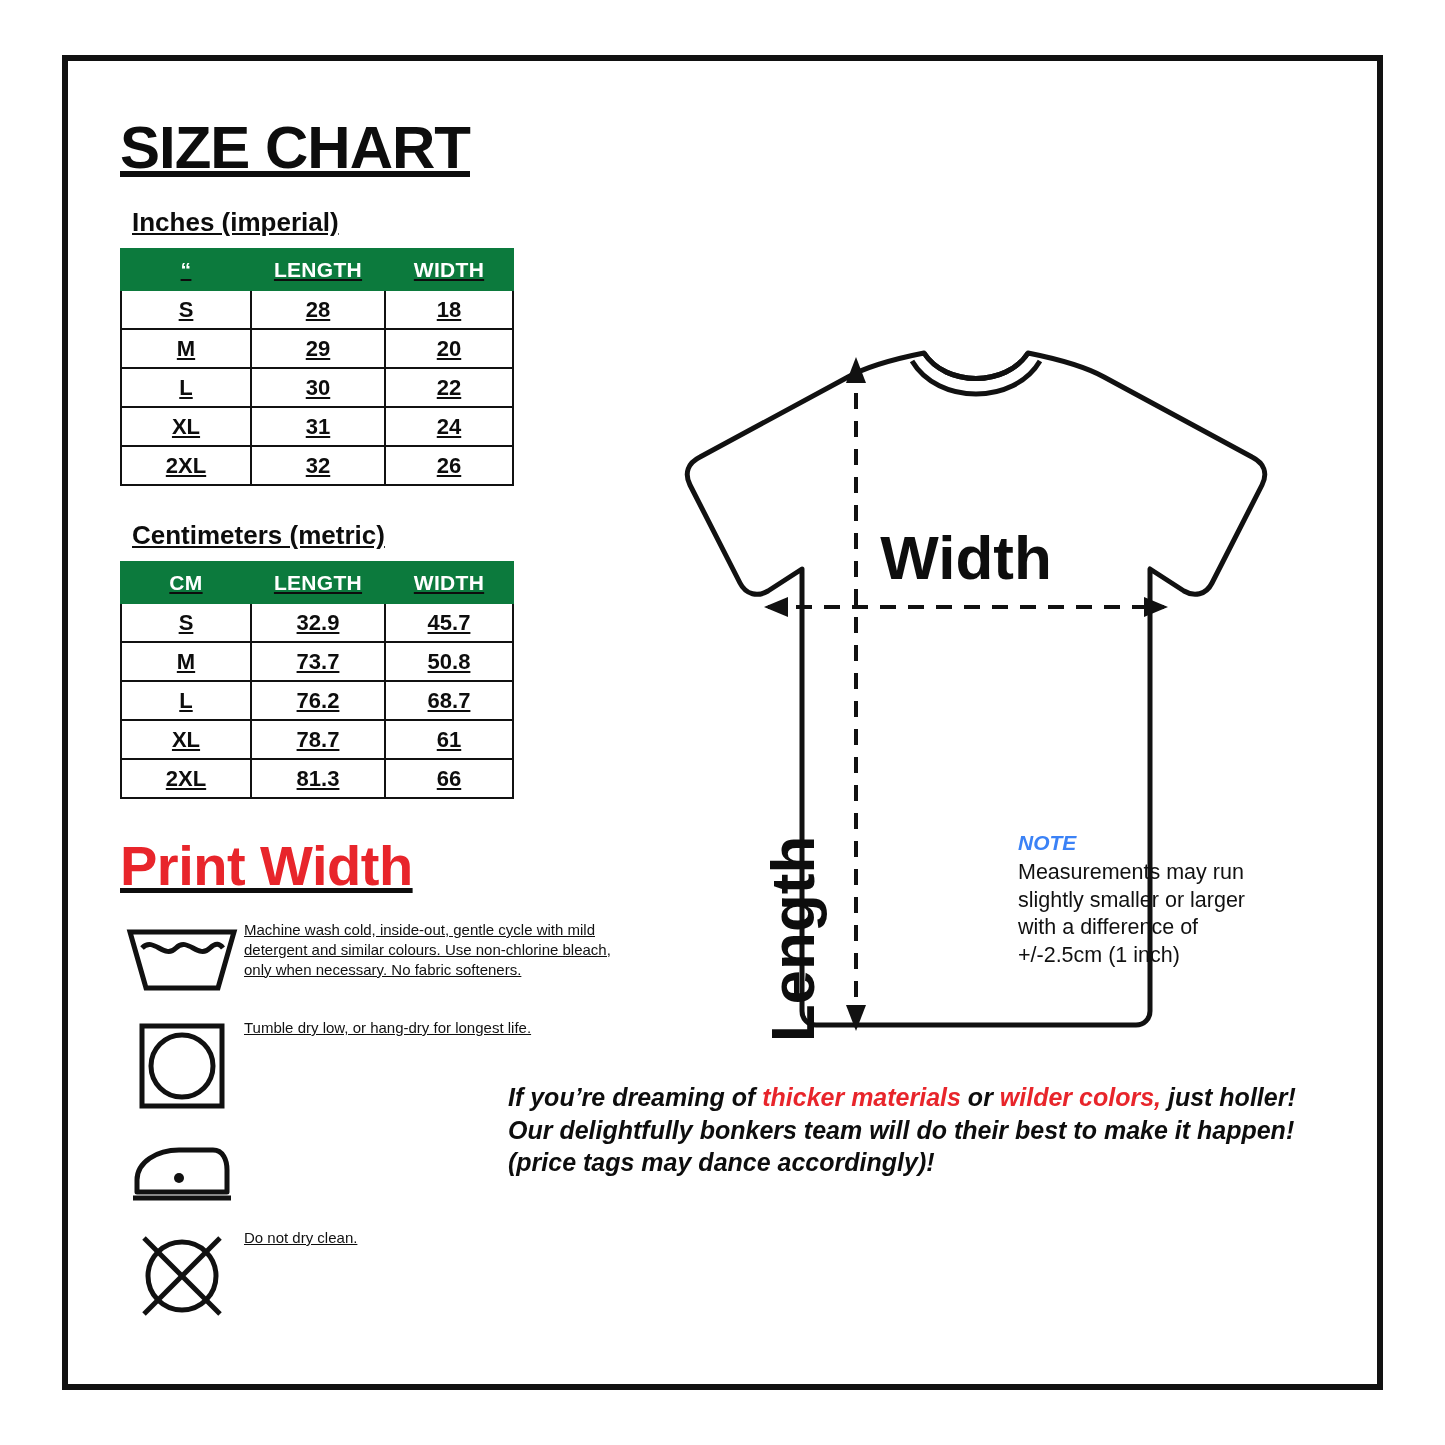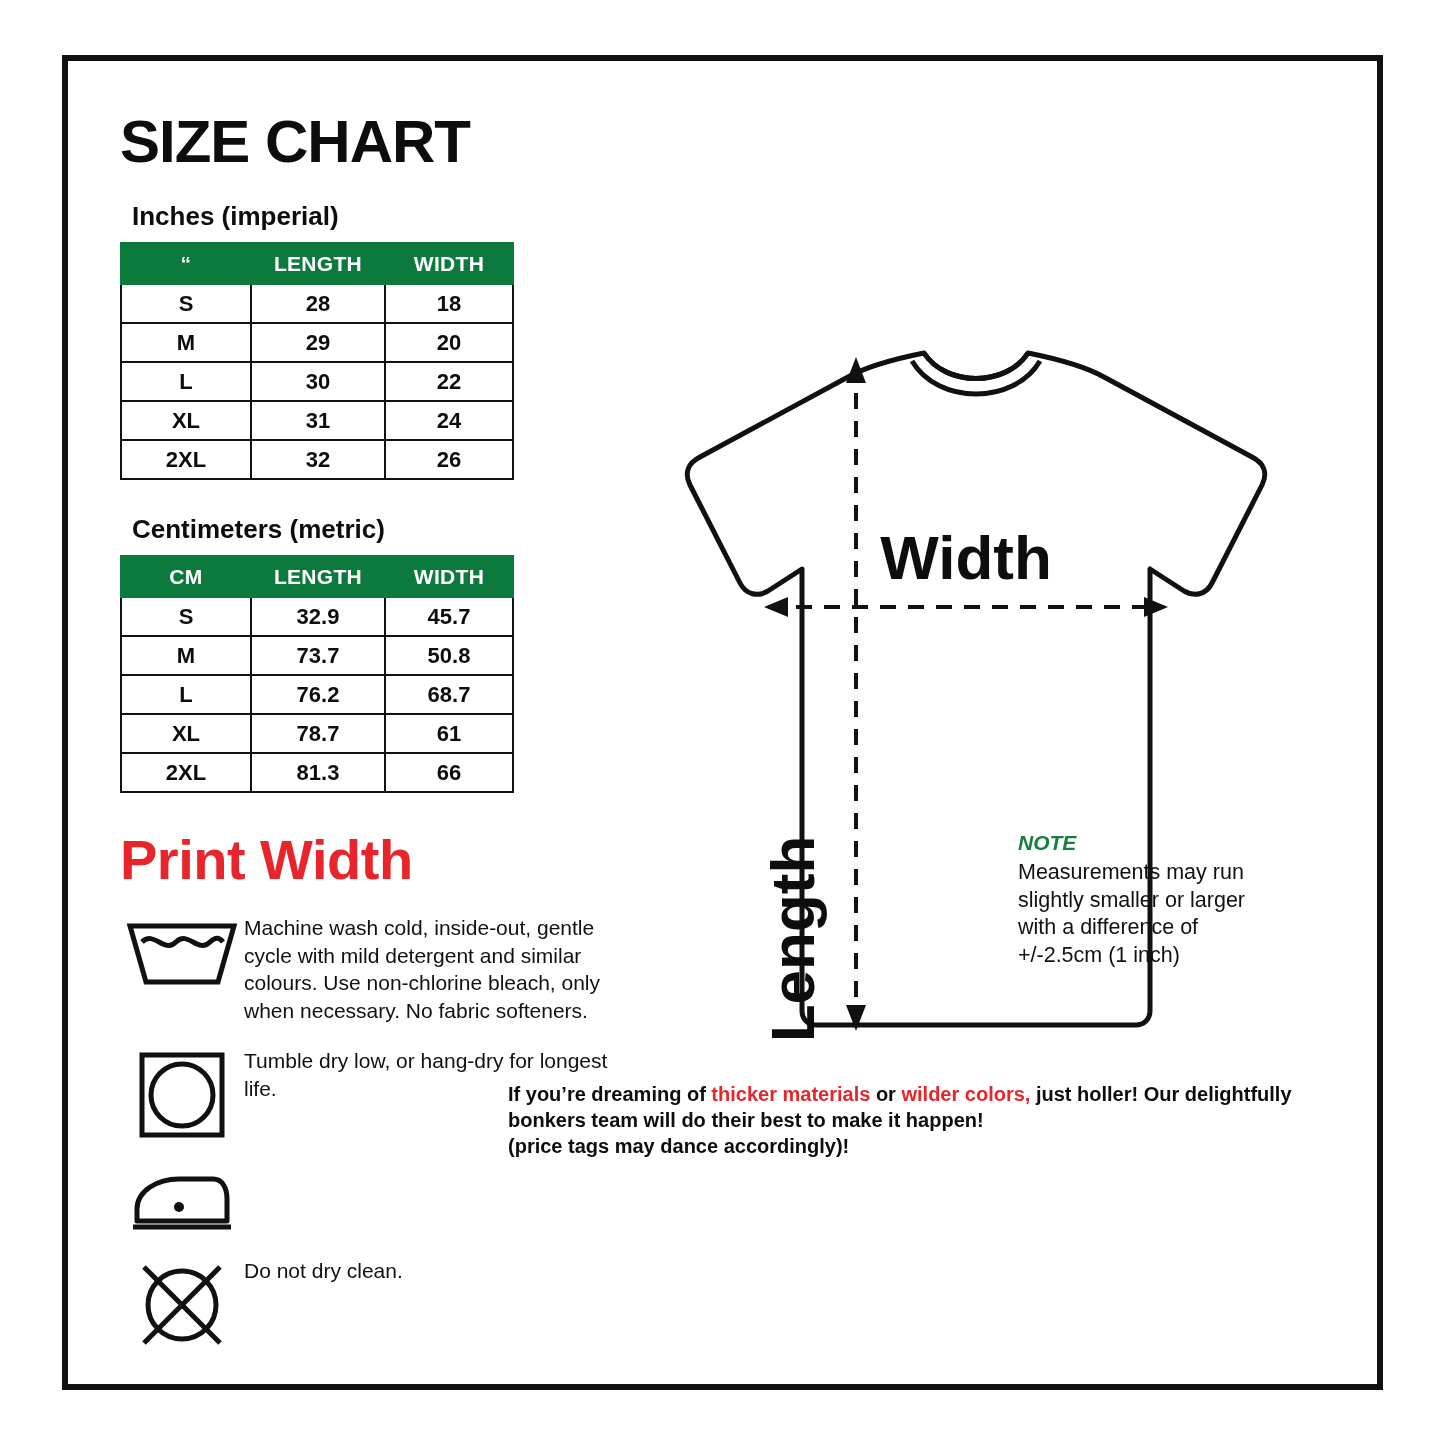--- a/index.html
+++ b/index.html
@@ -28,22 +28,23 @@
   .inner {
     position: absolute;
     inset: 0;
     padding: 0;
   }
 
   
   .left-col {
     position: absolute;
     left: 52px;
-    top: 49px;
+    top: 55px;
     width: 560px;
+    text-decoration: underline;
   }
   .title-main {
     font-size: 60px;
     font-weight: bold;
     letter-spacing: -1px;
     line-height: 1.05;
     margin: 0 0 28px 0;
     color: #0d0d0d;
   }
   .table-caption {
@@ -93,21 +94,21 @@
     margin-bottom: 18px;
   }
   .care-icon {
     width: 124px;
     min-width: 124px;
     display: flex;
     justify-content: center;
     padding-top: 2px;
   }
   .care-text {
-    font-size: 21px;
+    font-size: 15px;
     line-height: 1.32;
     color: #111111;
     padding-top: 4px;
     max-width: 370px;
   }
   .care-row.r1 .care-text { padding-top: 0px; }
 
   
   .right-col {
     position: absolute;
@@ -139,36 +140,37 @@
   .note-box {
     position: absolute;
     left: 950px;
     top: 770px;
     width: 240px;
   }
   .note-title {
     font-size: 21px;
     font-weight: bold;
     font-style: italic;
-    color: #15803d;
+    color: #3b82f6;
     margin: 0 0 4px 0;
   }
   .note-body {
     font-size: 21.5px;
     line-height: 1.28;
     color: #111111;
   }
 
   .footer-note {
     position: absolute;
     left: 440px;
     top: 1020px;
     width: 800px;
-    font-size: 20px;
-    font-weight: bold;
+    font-size: 25px;
+    font-weight: bold;
+    font-style: italic;
     line-height: 1.3;
     color: #0d0d0d;
   }
   .footer-note .hl { color: #e8252b; }
 </style>
 </head>
 <body>
 
 <div class="page">
   <div class="inner">

